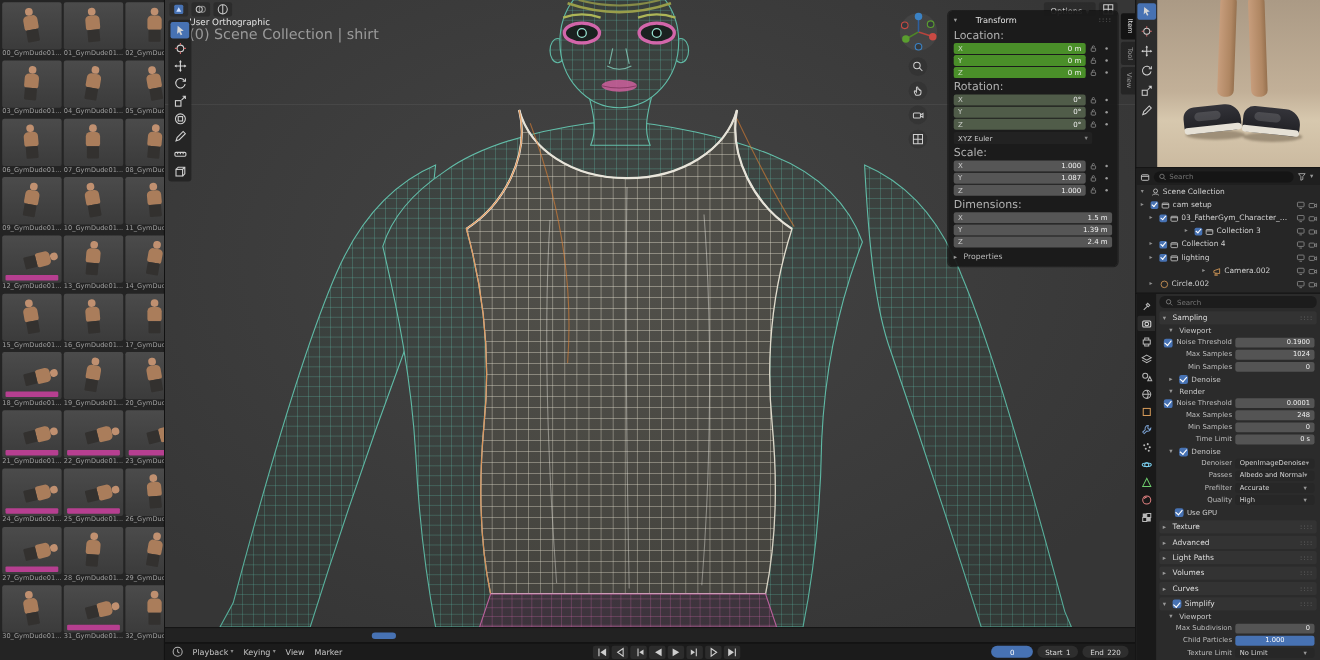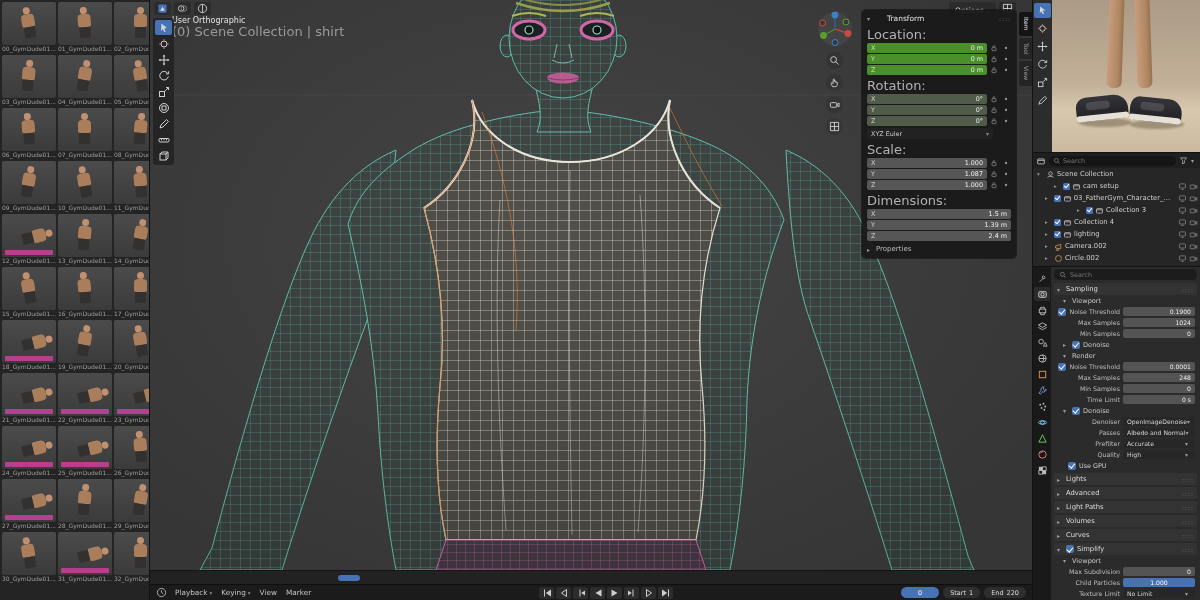--- a/index.html
+++ b/index.html
@@ -35,21 +35,21 @@
 .tool-btn{width:17px;height:15px;border-radius:2px;display:flex;align-items:center;justify-content:center;cursor:pointer}
 .tool-btn.active{background:#4772b3}
 .vp-gizmo{position:absolute;left:666px;top:10px;cursor:pointer}
 .vp-nav{position:absolute;left:676px;top:52px;display:flex;flex-direction:column;gap:5px}
 .nav-btn{width:17px;height:17px;border-radius:50%;background:rgba(40,40,40,.35);display:flex;align-items:center;justify-content:center;cursor:pointer}
 
 
 .n-panel{position:absolute;left:712px;top:10px;width:154px;background:rgba(26,26,26,.94);border-radius:4px;padding:3px 5px 5px;box-shadow:0 0 0 1px rgba(0,0,0,.45)}
 .np-header{display:flex;align-items:center;gap:14px;height:11px;color:#e2e2e2;font-size:7.5px}
 .np-grip{margin-left:auto;color:#6f6f6f;font-size:6px;letter-spacing:1px}
-.np-sec{color:#b2b2b2;font-size:13px;margin:3px 0 1px}
+.np-sec{color:#b2b2b2;font-size:10px;margin:3px 0 1px}
 .np-row{display:flex;align-items:center;gap:2px;margin-bottom:1px}
 .np-field{flex:1;height:10px;border-radius:2px;background:#565656;display:flex;align-items:center;padding:0 4px;font-size:6.4px;color:#f2f2f2;cursor:pointer}
 .np-field .ax{opacity:.75;margin-right:auto}
 .np-field.green{background:#4a8f29}
 .np-field.rot{background:#505c49}
 .np-ic{width:10px;display:flex;justify-content:center;cursor:pointer}
 .np-dd{height:11px;border-radius:2px;background:#222;display:flex;align-items:center;padding:0 4px;font-size:6.4px;color:#ccc;margin:2px 18px 2px 0;cursor:pointer}
 .np-dd .car{margin-left:auto;color:#888;font-size:6px}
 .np-foot{display:flex;align-items:center;gap:3px;color:#bbb;font-size:7px;margin-top:4px;cursor:pointer}
 .caretc{color:#999;font-size:6px;width:6px}
@@ -1022,21 +1022,21 @@
         <div class="ol-row" style="padding-left: 4px;">
           <span class="ol-caret">▾</span>
           <span>
             <svg width="9" height="9" viewBox="0 0 12 12">
               <circle cx="6" cy="4.8" r="2.4" fill="none" stroke="#c8c8c8"></circle>
               <path d="M2 10c1-2 7-2 8 0" fill="none" stroke="#c8c8c8"></path>
             </svg>
           </span>
           <span class="lbl">Scene Collection</span>
         </div>
-        <div class="ol-row" style="padding-left: 21px;">
+        <div class="ol-row" style="padding-left: 4px;">
           <span class="ol-caret">▸</span>
           <span class="ol-check"></span>
           <span>
             <svg width="9" height="9" viewBox="0 0 12 12">
               <rect x="2" y="3.5" width="8" height="6" rx="1" fill="none" stroke="#c8c8c8"></rect>
               <path d="M2 5.2h8" stroke="#c8c8c8"></path>
             </svg>
           </span>
           <span class="lbl">cam setup</span>
           <span class="ol-toggles">
@@ -1147,21 +1147,21 @@
               </svg>
             </span>
             <span class="ol-tg">
               <svg width="9" height="9" viewBox="0 0 12 12">
                 <rect x="1.5" y="4" width="6.5" height="5" rx="1" fill="none" stroke="#a5a5a5"></rect>
                 <path d="M8 6l2.5-1.5v4L8 7z" fill="none" stroke="#a5a5a5"></path>
               </svg>
             </span>
           </span>
         </div>
-        <div class="ol-row" style="padding-left: 12px;">
+        <div class="ol-row" style="padding-left: 12px; margin-left: 48px;">
           <span class="ol-caret">▸</span>
           <span>
             <svg width="9" height="9" viewBox="0 0 12 12">
               <path d="M2 5.5l7-2.5v6l-7-1z" fill="none" stroke="#d89c5a"></path>
               <path d="M4.5 8.5L3 11h3.5z" fill="none" stroke="#d89c5a"></path>
             </svg>
           </span>
           <span class="lbl">Camera.002</span>
           <span class="ol-toggles">
             <span class="ol-tg">
@@ -1375,21 +1375,21 @@
               <span>High</span>
               <span class="caretc">▾</span>
             </div>
           </div>
           <div class="prow" style="padding-left: 14px;">
             <span class="pcheck"></span>
             <span class="plbl-left">Use GPU</span>
           </div>
           <div class="phdr">
             <span class="caretc">▸</span>
-            <span>Lights</span>
+            <span>Texture</span>
             <span class="np-grip">::::</span>
           </div>
           <div class="phdr">
             <span class="caretc">▸</span>
             <span>Advanced</span>
             <span class="np-grip">::::</span>
           </div>
           <div class="phdr">
             <span class="caretc">▸</span>
             <span>Light Paths</span>

